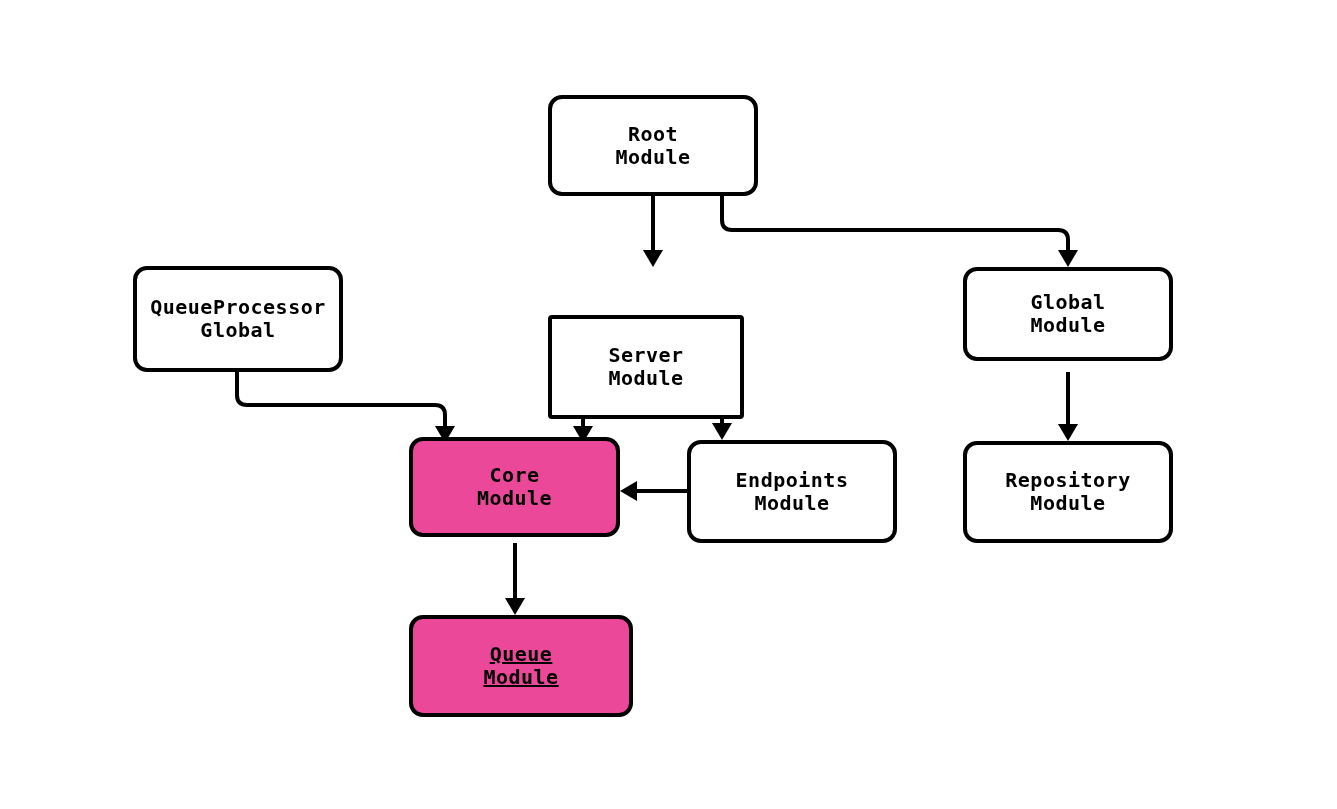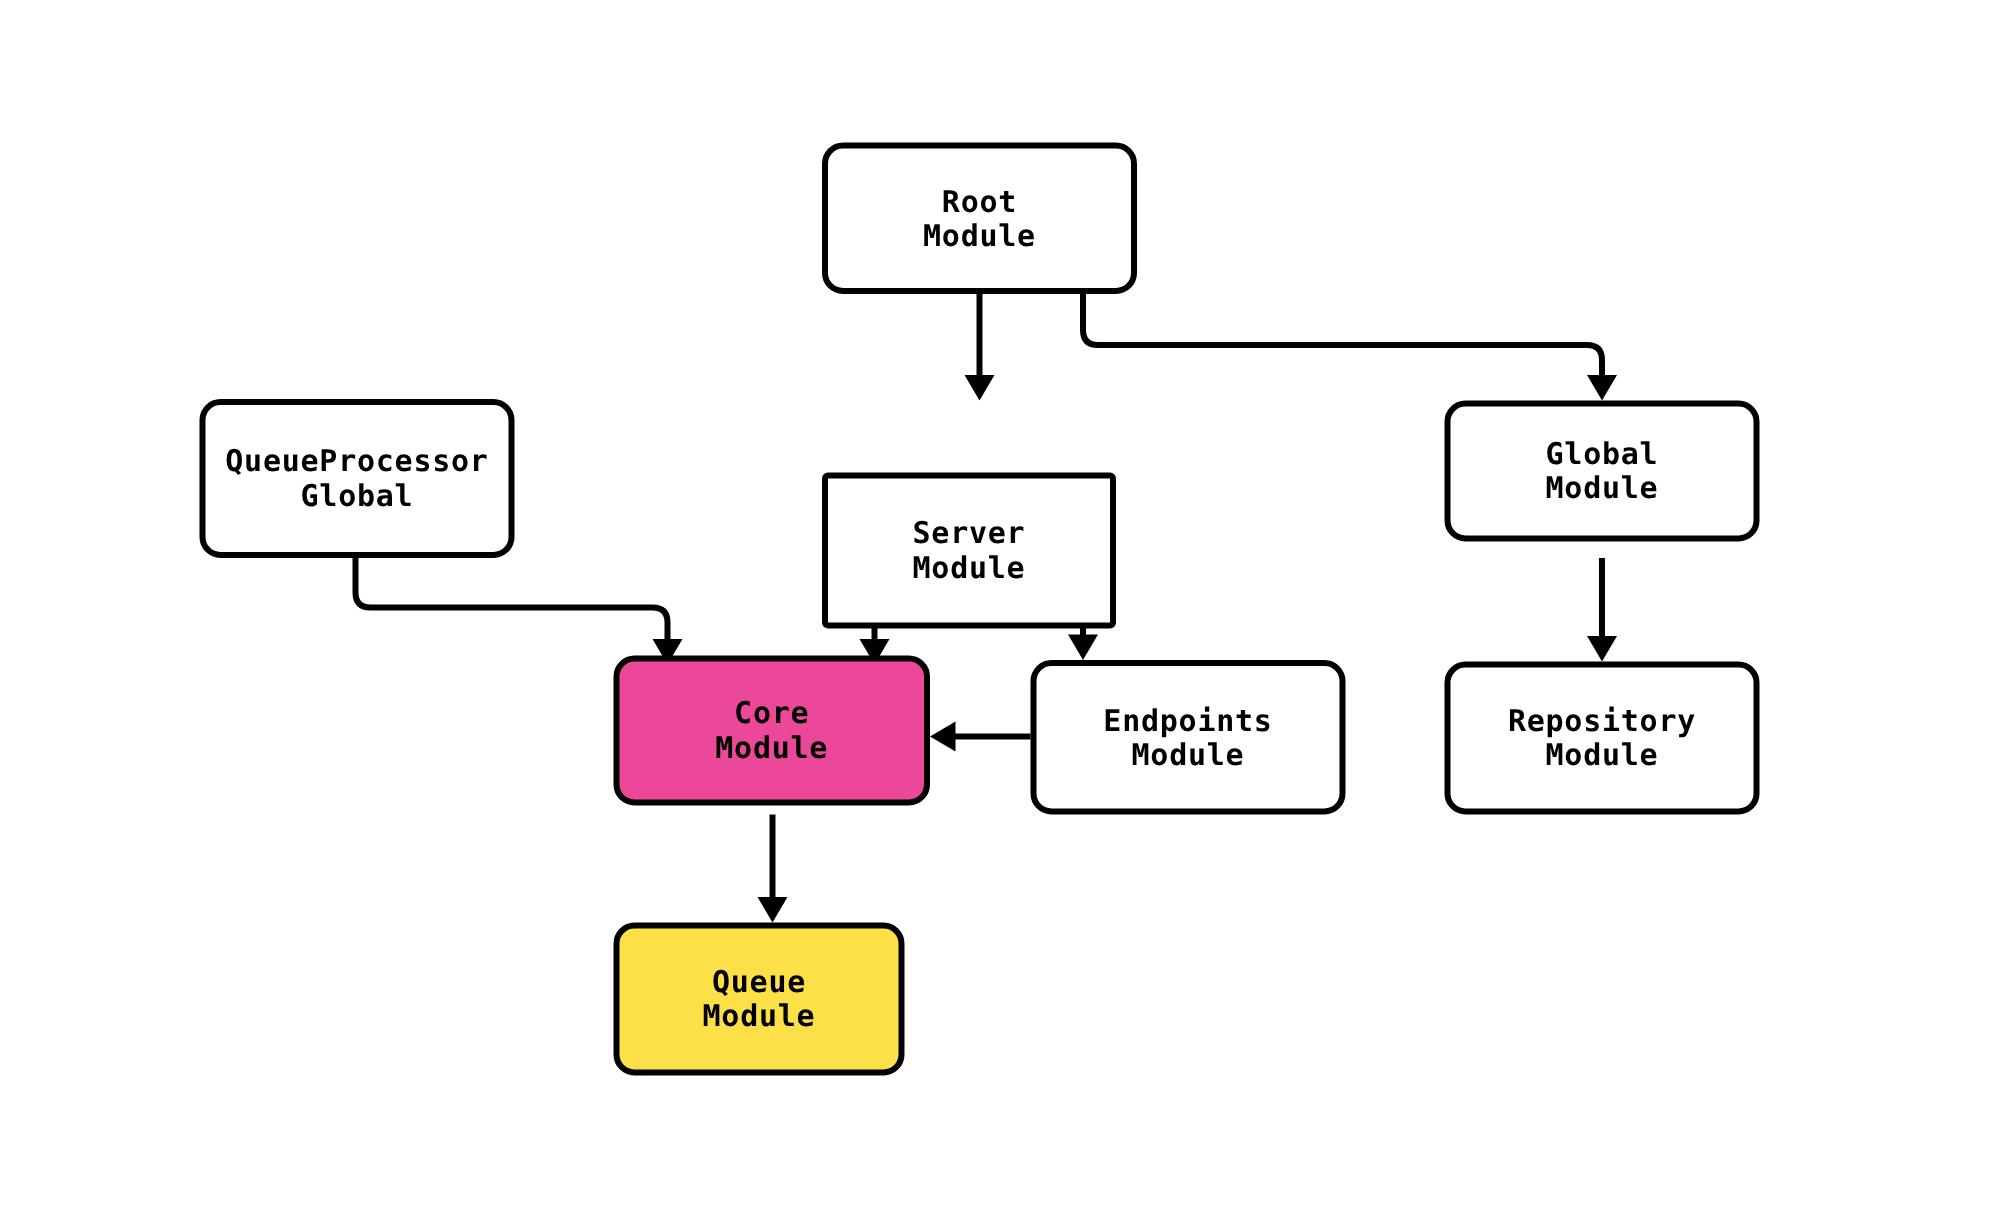--- a/index.html
+++ b/index.html
@@ -103,19 +103,19 @@
 Module</div>
       </div>
       <div class="node" style="left: 687px; top: 440px; width: 210px; height: 103px; border-width: 4px; border-color: rgb(0, 0, 0); border-radius: 14px; background: rgb(255, 255, 255);">
         <div class="node-label" style="color: rgb(0, 0, 0);">Endpoints
 Module</div>
       </div>
       <div class="node" style="left: 963px; top: 441px; width: 210px; height: 102px; border-width: 4px; border-color: rgb(0, 0, 0); border-radius: 14px; background: rgb(255, 255, 255);">
         <div class="node-label" style="color: #000000;">Repository
 Module</div>
       </div>
-      <div class="node" style="left: 409px; top: 615px; width: 194px; height: 102px; border-width: 4px; border-color: rgb(0, 0, 0); border-radius: 14px; background: #fde047;">
+      <div class="node" style="left: 409px; top: 615px; width: 224px; height: 102px; border-width: 4px; border-color: rgb(0, 0, 0); border-radius: 14px; background: #ec4899; text-decoration: underline;">
         <div class="node-label" style="color: rgb(0, 0, 0);">Queue
 Module</div>
       </div>
     </div>
 
 </div>
 
 </body></html>

